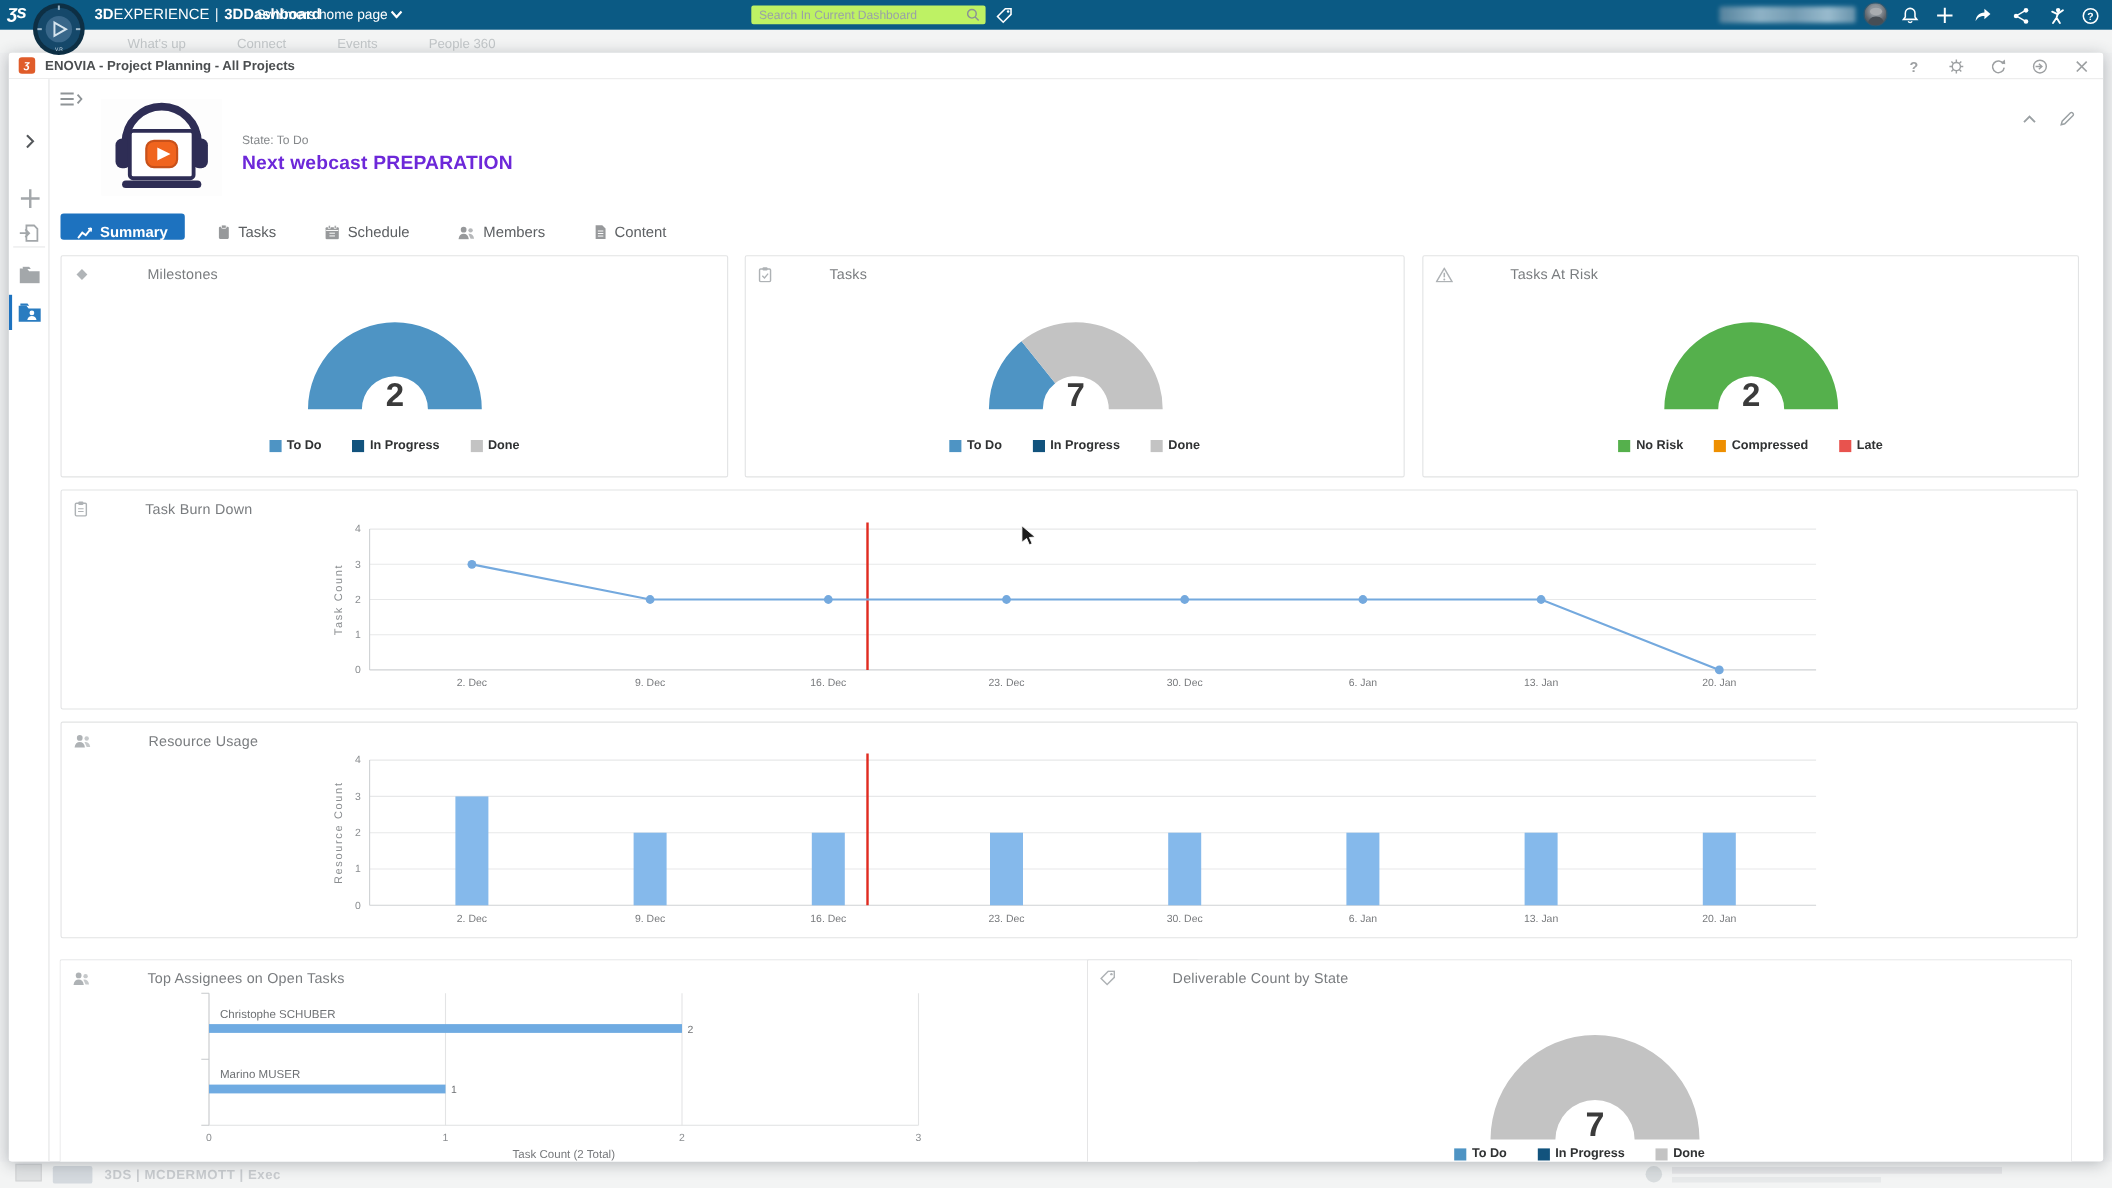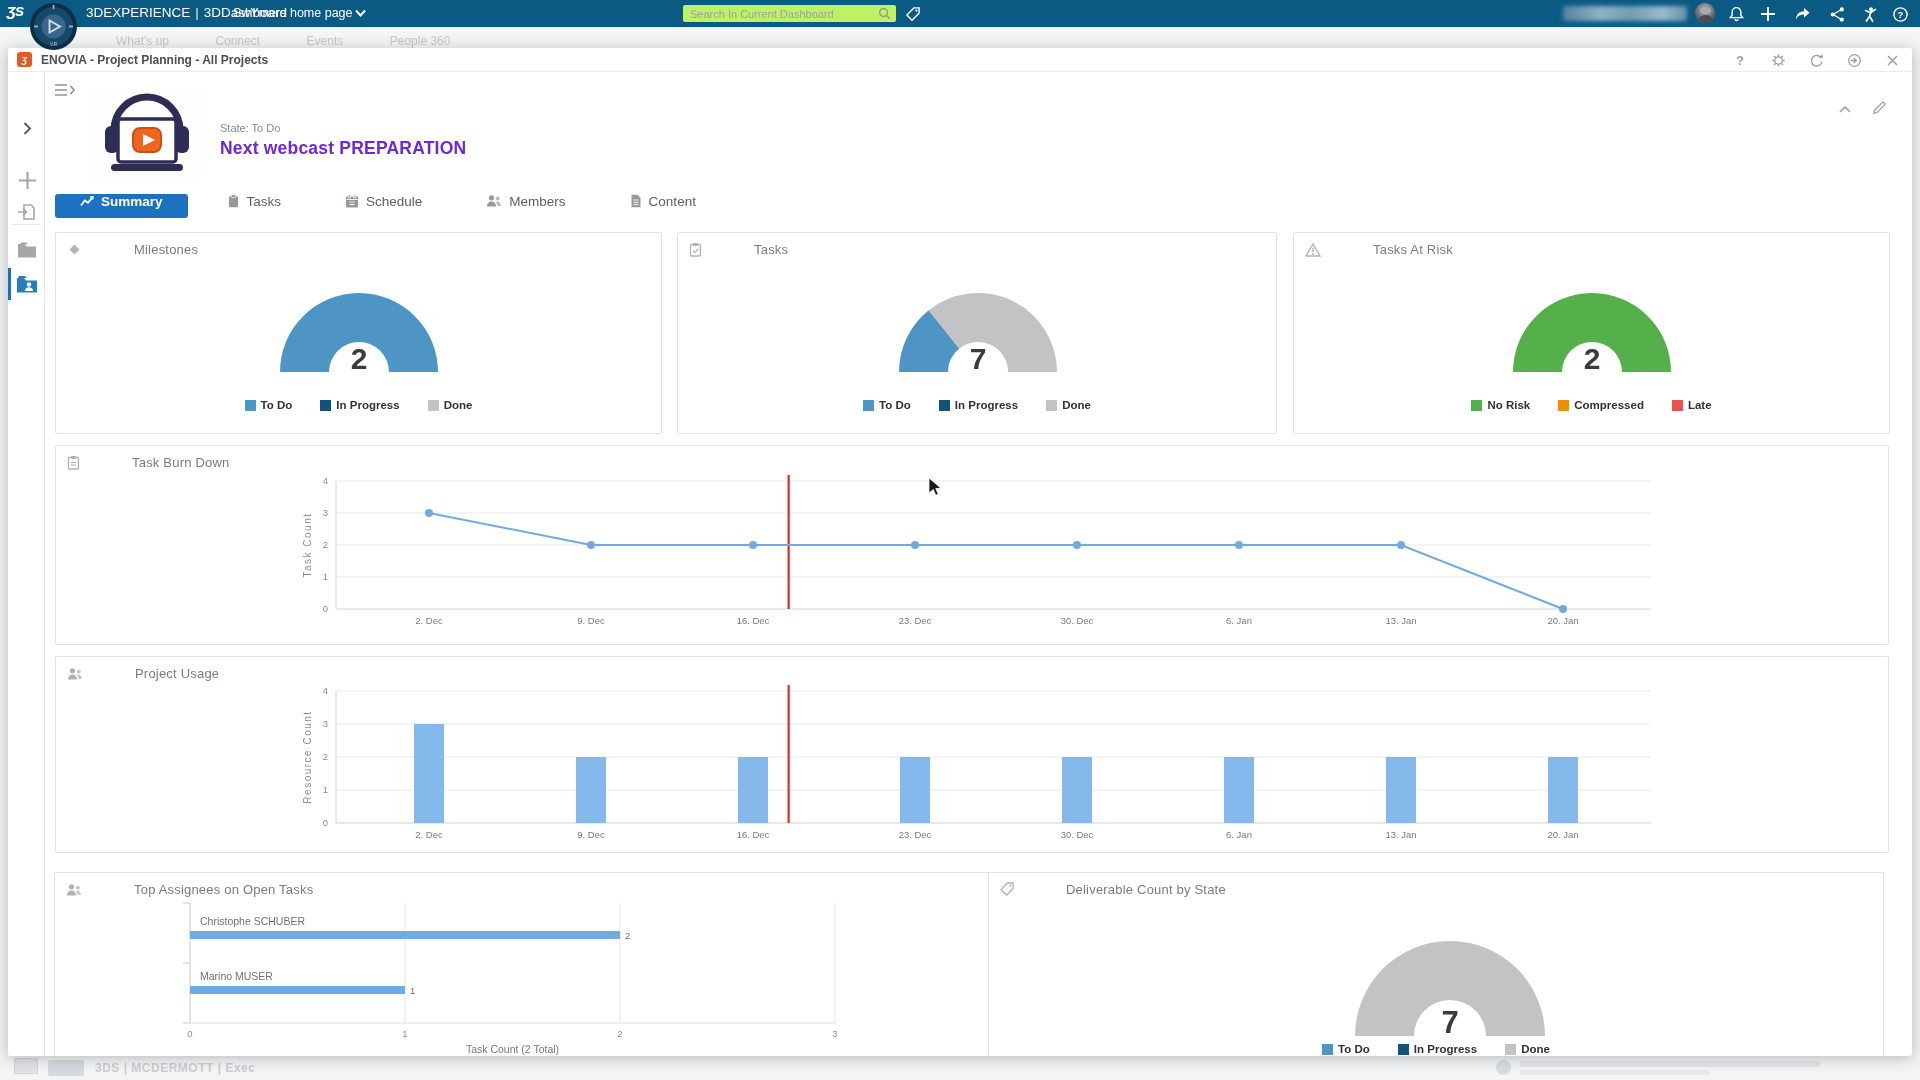--- a/index.html
+++ b/index.html
@@ -4,21 +4,21 @@
 <style>
   * { margin:0; padding:0; box-sizing:border-box; }
   html,body { width:1920px; height:1080px; overflow:hidden; }
   body { font-family:"Liberation Sans", sans-serif; background:#e9eaeb; }
   #screen { position:absolute; inset:0; width:1920px; height:1080px; background:#f0f1f2; }
 
   
   .topbar { position:absolute; left:0; top:0; width:1920px; height:27px; background:#0b5a84; z-index:40; }
   .ds-swoosh { position:absolute; left:7px; top:1px; color:#fff; font-size:17px; font-style:italic; font-weight:bold; letter-spacing:-1px; }
   .brand { position:absolute; left:86px; top:5px; color:#fff; font-size:13.5px; white-space:nowrap; }
-  .brand b { font-weight:normal; }
+  .brand b { font-weight:bold; }
   .brand .divider { margin:0 5px; font-weight:300; opacity:.9; }
   .context { position:absolute; left:233px; top:6px; color:#fff; font-size:12.5px; display:flex; align-items:center; gap:2px; }
   .search-wrap { position:absolute; left:683px; top:5px; width:213px; height:17px; background:#bef264; border-radius:2px; display:flex; align-items:center; }
   .search-input { flex:1; border:none; outline:none; font-size:11px; color:#555; padding:0 4px 0 7px; font-family:"Liberation Sans",sans-serif; background:transparent; }
   .search-input::placeholder { color:#99a1a7; }
   .tb-icon { position:absolute; top:5px; width:18px; height:18px; display:flex; align-items:center; justify-content:center; cursor:pointer; }
   .blur-chip { position:absolute; left:1563px; top:6px; width:124px; height:15px; border-radius:2px;
                background:linear-gradient(90deg,#5d87a0,#9dbccd 30%,#7fa3b8 55%,#a9c6d6 80%,#6f97ae); filter:blur(2px); opacity:.9; }
   .avatar { position:absolute; left:1694px; top:2px; width:22px; height:22px; border-radius:50%;
             background:radial-gradient(circle at 50% 35%, #8d949b 0 30%, #5d646b 60%, #3c4249 100%); overflow:hidden; border:1px solid #2e5871; }
@@ -59,21 +59,21 @@
   
   .hamburger { position:absolute; left:46px; top:34px; cursor:pointer; }
   .thumb { position:absolute; left:84px; top:42px; width:110px; height:88px; background:#fdfdfd; }
   .proj-title { position:absolute; left:212px; top:46px; font-size:17.5px; font-weight:bold; color:#6d28d9; letter-spacing:.2px;margin-top:44px; }
   .proj-state { position:absolute; left:212px; top:74px; font-size:11px; color:#85888b; }
   .hdr-actions { position:absolute; right:22px; top:52px; display:flex; gap:16px; }
   .hdr-actions .hico { width:18px; height:16px; cursor:pointer; }
 
   
   .tabs { position:absolute; left:47px; top:146px; display:flex; gap:14px; height:24px; }
-  .tab { display:flex; align-items:flex-start; gap:7px; padding:0 25px; font-size:13.5px; color:#5d6063; cursor:pointer; border-radius:3px; }
+  .tab { display:flex; align-items:flex-end; gap:7px; padding:0 15px; font-size:13.5px; color:#5d6063; cursor:pointer; border-radius:3px; }
   .tab.active { background:#1d72bf; color:#fff; font-weight:bold; }
 
   
   .card { position:absolute; background:#fff; border:1px solid #e2e3e4; border-radius:2px; }
   .card-head { position:absolute; top:9px; left:11px; display:flex; align-items:center; gap:8px; }
   .card-title { font-size:13px; color:#797c7f; letter-spacing:.2px;margin-left:44px; }
   .chart-abs { position:absolute; inset:0; pointer-events:none; }
   .chart-abs svg { display:block; }
   .legend { position:absolute; left:0; width:100%; display:flex; justify-content:center; gap:28px; }
   .legend-item { display:flex; align-items:center; gap:5px; font-size:11.5px; font-weight:bold; color:#303233; }
@@ -484,21 +484,21 @@
     </div>
 
     <div class="card" id="c-resource">
       <div class="card-head">
         <svg width="16" height="13" viewBox="0 0 16 13">
             <circle cx="5.5" cy="3.8" r="2.6" fill="#aeb2b5"></circle>
             <path d="M.8 12.5 c.4-3.4 2.3-5 4.7-5 s4.3 1.6 4.7 5z" fill="#aeb2b5"></path>
             <circle cx="11.8" cy="4.4" r="2" fill="#c6c9cb"></circle>
             <path d="M9.8 7.6 c2.5-.4 4.8 1 5.2 4.4 h-3.2" fill="#c6c9cb"></path>
           </svg>
-        <span class="card-title">Project Usage</span>
+        <span class="card-title">Resource Usage</span>
       </div>
       <div class="chart-abs">
           <svg width="1832" height="195" viewBox="0 0 1832 195">
             <text transform="rotate(-90 255 100)" x="255" y="100" text-anchor="middle" font-size="10" fill="#8a8d90" letter-spacing="1.5">Resource Count</text>
             <line x1="280" y1="166" x2="1595" y2="166" stroke="#cfd2d4" stroke-width="1"></line>
             <text x="272" y="169" text-anchor="end" font-size="9.5" fill="#8a8d90">0</text>
             <line x1="280" y1="133" x2="1595" y2="133" stroke="#e7e8e9" stroke-width="1"></line>
             <text x="272" y="136" text-anchor="end" font-size="9.5" fill="#8a8d90">1</text>
             <line x1="280" y1="100" x2="1595" y2="100" stroke="#e7e8e9" stroke-width="1"></line>
             <text x="272" y="103" text-anchor="end" font-size="9.5" fill="#8a8d90">2</text>

